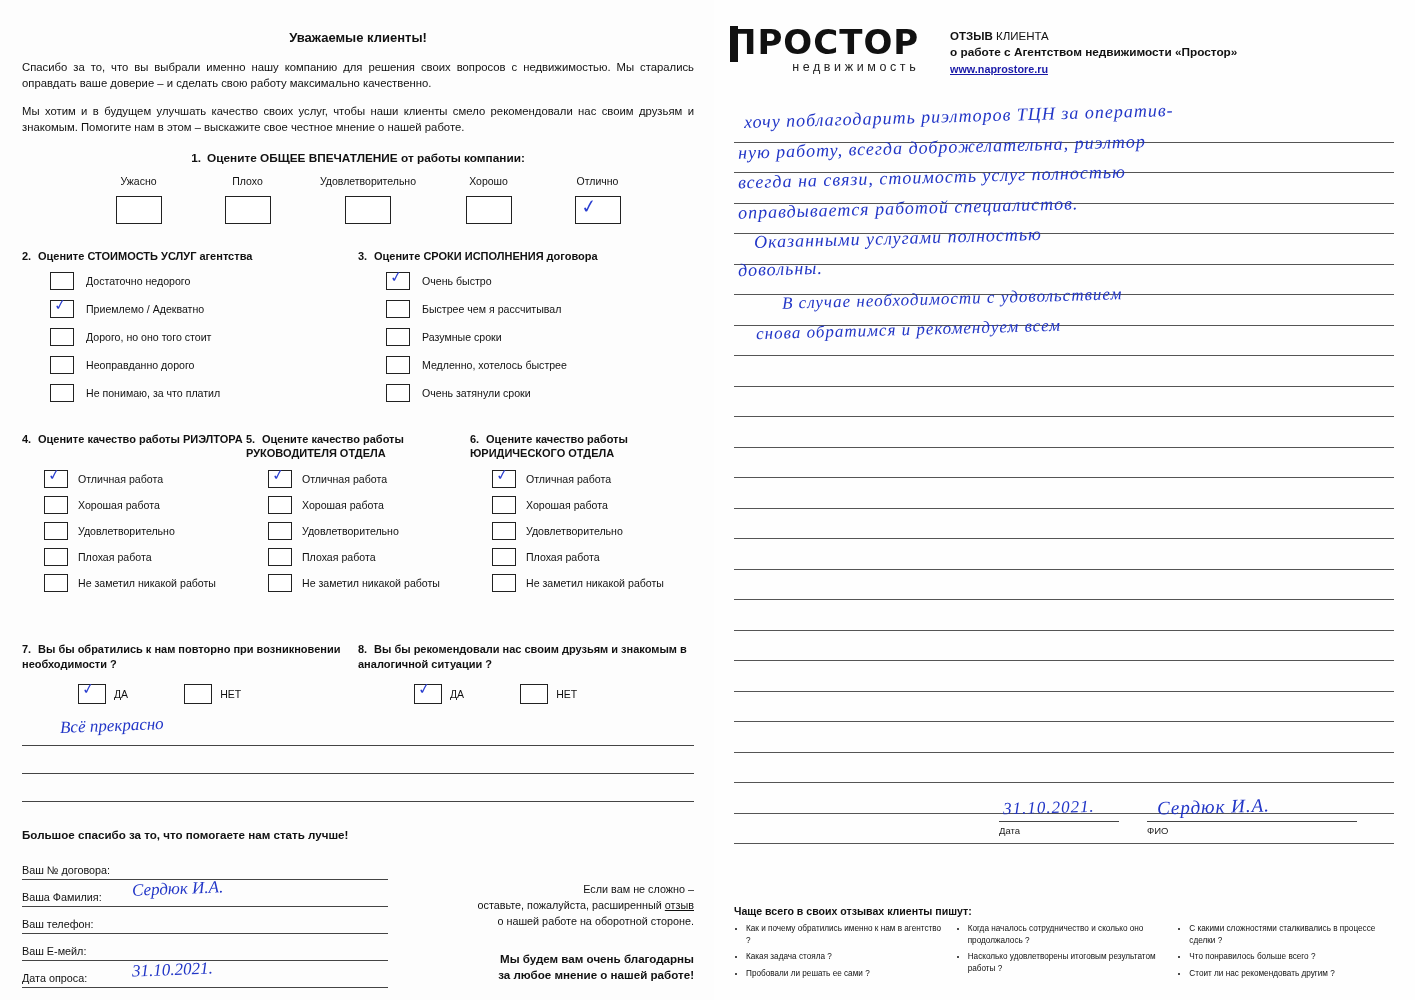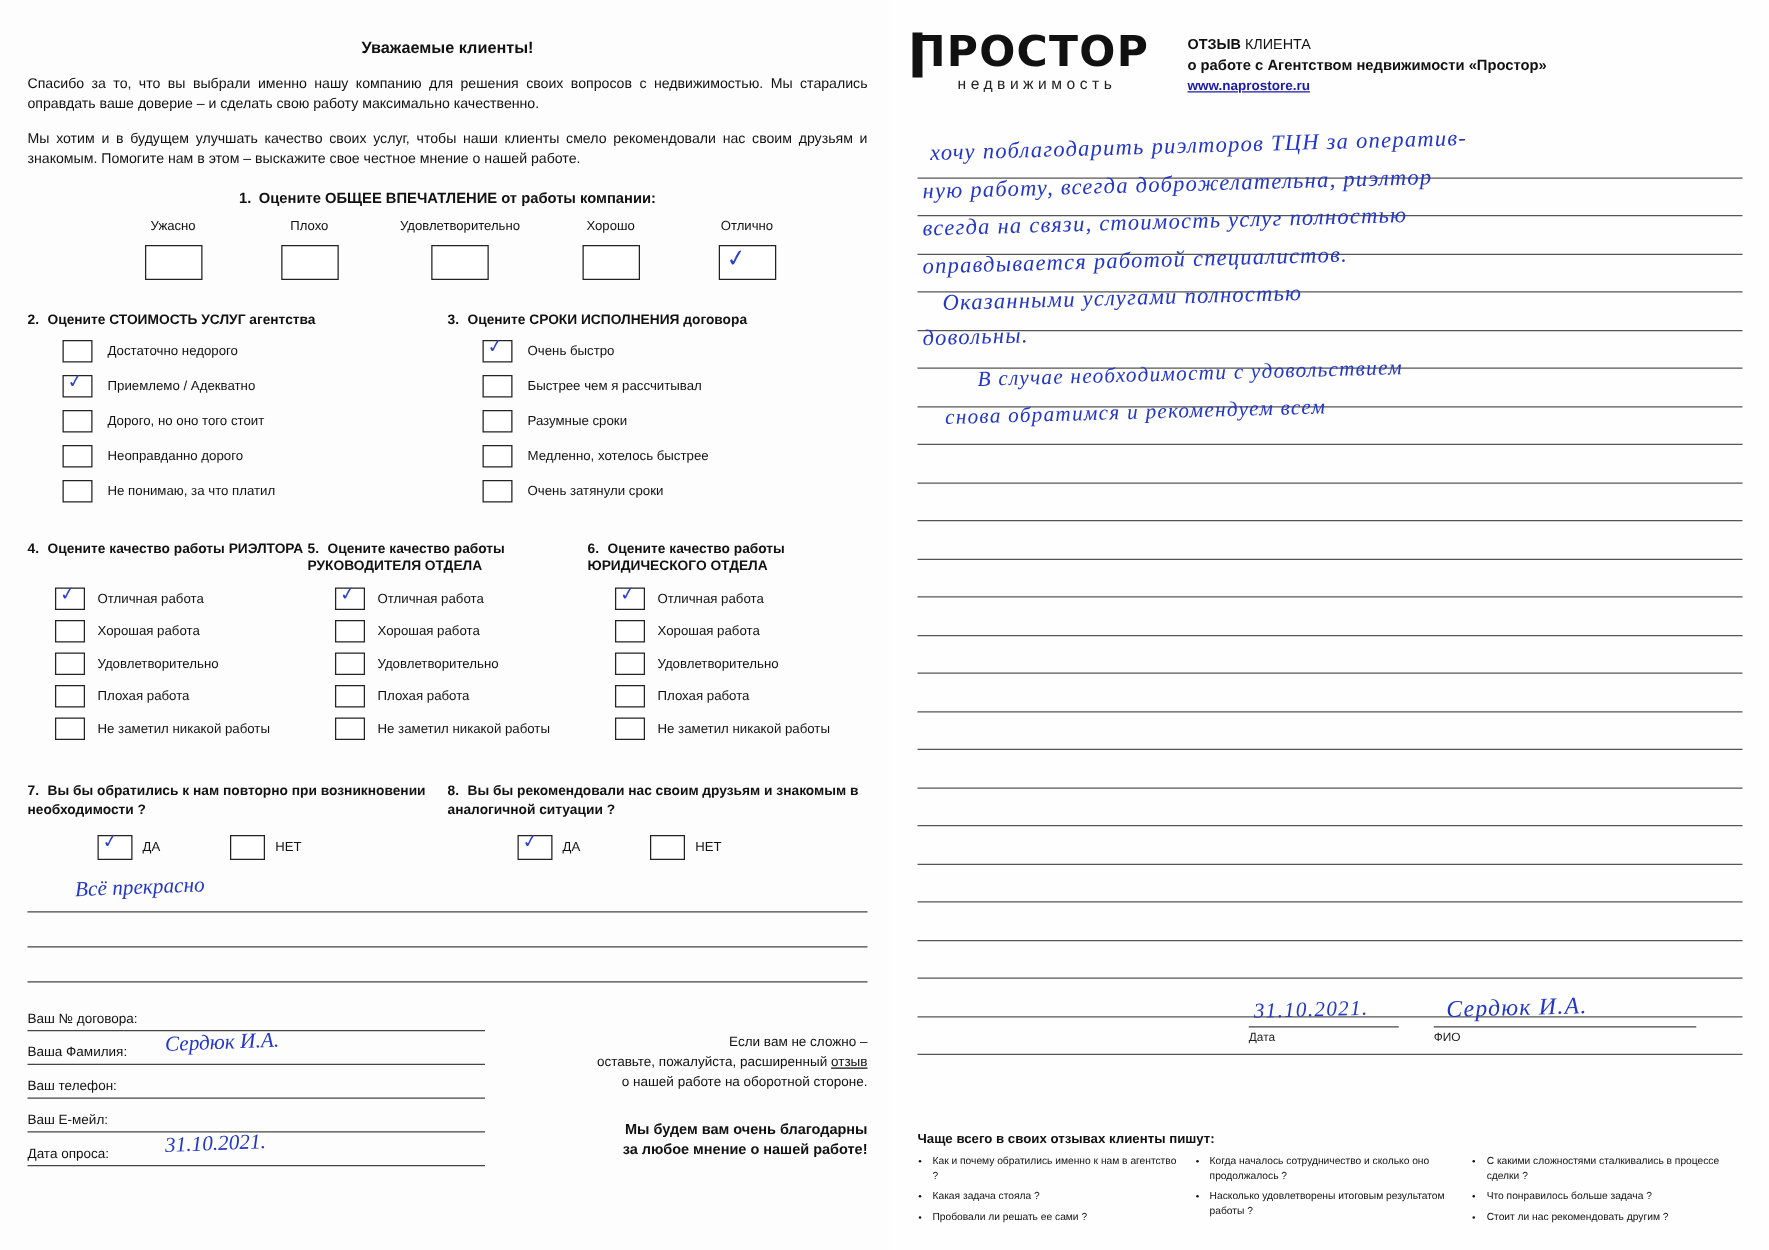--- a/index.html
+++ b/index.html
@@ -54,21 +54,21 @@
   .opt .otext{font-size:10.6px;}
 
   
   .three-col{display:flex;margin-top:20px;}
   .three-col .col{width:224px;}
   .three-col .col-head{line-height:14px;min-height:28px;}
   .three-col .opt .box.sm{margin-left:22px;margin-right:10px;}
   .three-col .opt{margin-bottom:8px;}
 
   
-  .yesno-wrap{display:flex;margin-top:26px;}
+  .yesno-wrap{display:flex;margin-top:42px;}
   .yesno-wrap .col{width:336px;}
   .yesno-head{font-size:11px;font-weight:bold;line-height:15px;}
   .yesno-head .n{display:inline-block;width:16px;}
   .yesno-row{display:flex;margin-top:12px;padding-left:56px;}
   .yesno-item{display:flex;align-items:center;margin-right:56px;}
   .yesno-item .box.sm{width:26px;height:18px;margin-right:8px;}
   .yesno-item span{font-size:10.5px;}
 
   .rec-q{font-size:11.4px;font-weight:bold;margin-top:28px;}
   .lines{margin-top:14px;}
@@ -88,21 +88,21 @@
   .rightnote b{font-weight:normal;}
   .rightnote .big{font-size:11.6px;font-weight:bold;display:block;margin-top:22px;line-height:16px;}
   .underline{text-decoration:underline;}
 
   
   .right{
     position:absolute;left:714px;top:0;width:701px;height:1000px;background:#fefefe;
   }
   .logo-wrap{position:absolute;left:14px;top:22px;}
   .logo-text{font-size:34px;font-weight:bold;letter-spacing:1px;color:#111;font-family:"DejaVu Sans", sans-serif;}
-  .logo-sub{font-size:12.5px;letter-spacing:3.6px;color:#222;margin-top:-2px;margin-left:38px;}
+  .logo-sub{font-size:12.5px;letter-spacing:3.6px;color:#222;margin-top:-2px;margin-left:38px;text-align:right;}
   .logo-bar{position:absolute;left:2px;top:4px;width:8px;height:36px;background:#111;}
   .head-right{position:absolute;left:236px;top:30px;}
   .head-right .l1{font-size:11.5px;}
   .head-right .l1 b{font-weight:bold;}
   .head-right .l2{font-size:11.8px;font-weight:bold;margin-top:3px;}
   .head-right .l3{font-size:10.8px;font-weight:bold;color:#1a1aa8;text-decoration:underline;margin-top:4px;}
 
   .rlines{position:absolute;left:20px;top:112px;width:660px;}
   .rline{border-bottom:1.05px solid #555;height:29.5px;position:relative;}
   .hw{
@@ -350,20 +350,21 @@
       </div>
 
       <div class="lines">
         <div class="line">
           <span class="hand" style="left:38px;top:-2px;font-size:17px;">Всё прекрасно</span>
         </div>
         <div class="line"></div>
         <div class="line"></div>
       </div>
 
+      <div class="thanks">Большое спасибо за то, что помогаете нам стать лучше!</div>
 
       <div class="bottom">
         <div class="fields">
           <div class="field">
             <span class="flbl">Ваш № договора:</span>
             <span class="hand" style="left:120px;top:0;font-size:16px;"></span>
           </div>
           <div class="field">
             <span class="flbl">Ваша Фамилия:</span>
             <span class="hand" style="left:110px;top:-1px;font-size:17px;">Сердюк И.А.</span>
@@ -488,21 +489,21 @@
         </div>
         <div class="fcol">
           <ul>
             <li>Когда началось сотрудничество и сколько оно продолжалось ?</li>
             <li>Насколько удовлетворены итоговым результатом работы ?</li>
           </ul>
         </div>
         <div class="fcol">
           <ul>
             <li>С какими сложностями сталкивались в процессе сделки ?</li>
-            <li>Что понравилось больше задача ?</li>
+            <li>Что понравилось больше всего ?</li>
             <li>Стоит ли нас рекомендовать другим ?</li>
           </ul>
         </div>
       </div>
     </div>
 
   </div>
 </div>
 
 </body></html>

